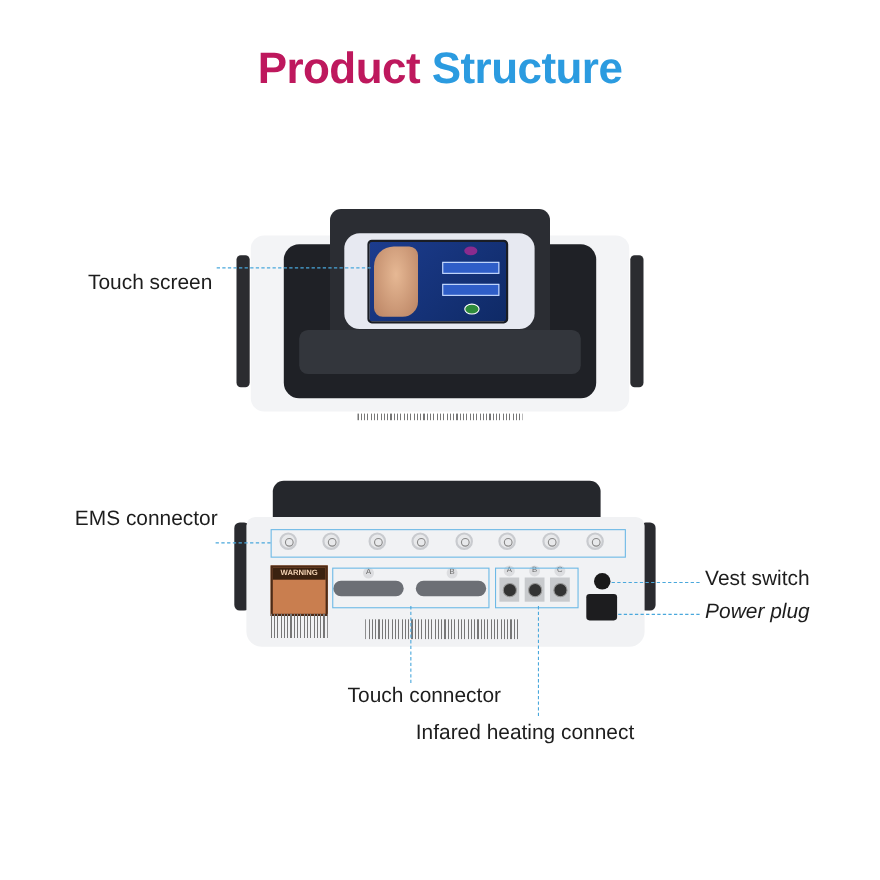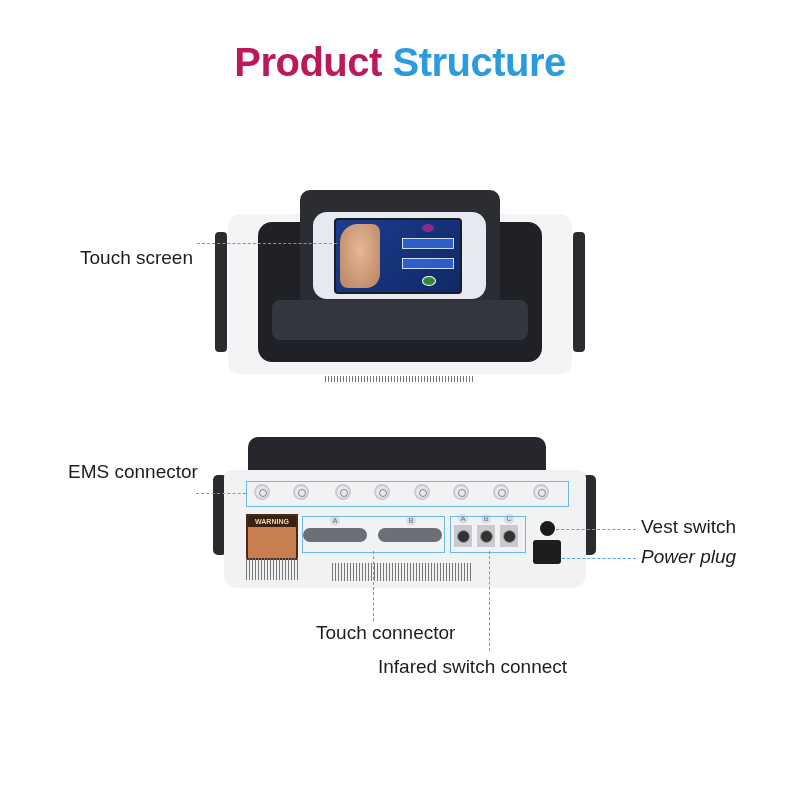--- a/index.html
+++ b/index.html
@@ -110,13 +110,13 @@
 <div class="label" style="left:641px;top:516px;">Vest switch</div>
 <div class="dash-h" style="left:556px;top:529px;width:80px;"></div>
 
 <div class="label" style="left:641px;top:546px;font-style:italic;">Power plug</div>
 <div class="dash-h" style="left:562px;top:558px;width:74px;"></div>
 
 <div class="dash-v" style="left:373px;top:551px;height:70px;"></div>
 <div class="label" style="left:316px;top:622px;">Touch connector</div>
 
 <div class="dash-v" style="left:489px;top:551px;height:100px;"></div>
-<div class="label" style="left:378px;top:656px;">Infared switch connect</div>
+<div class="label" style="left:378px;top:656px;">Infared heating connect</div>
 
 </body></html>

